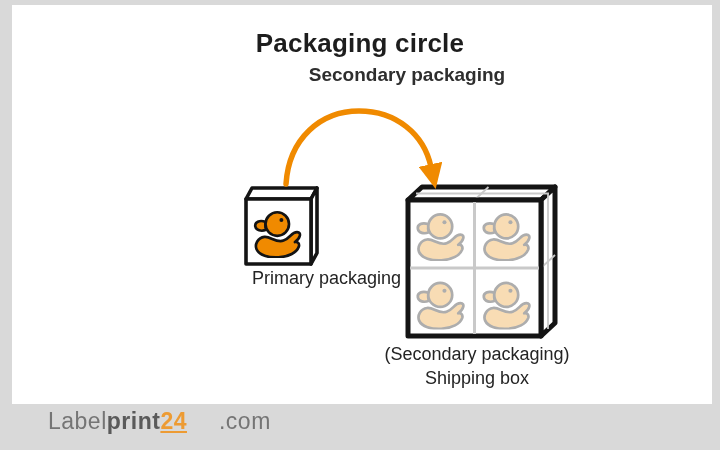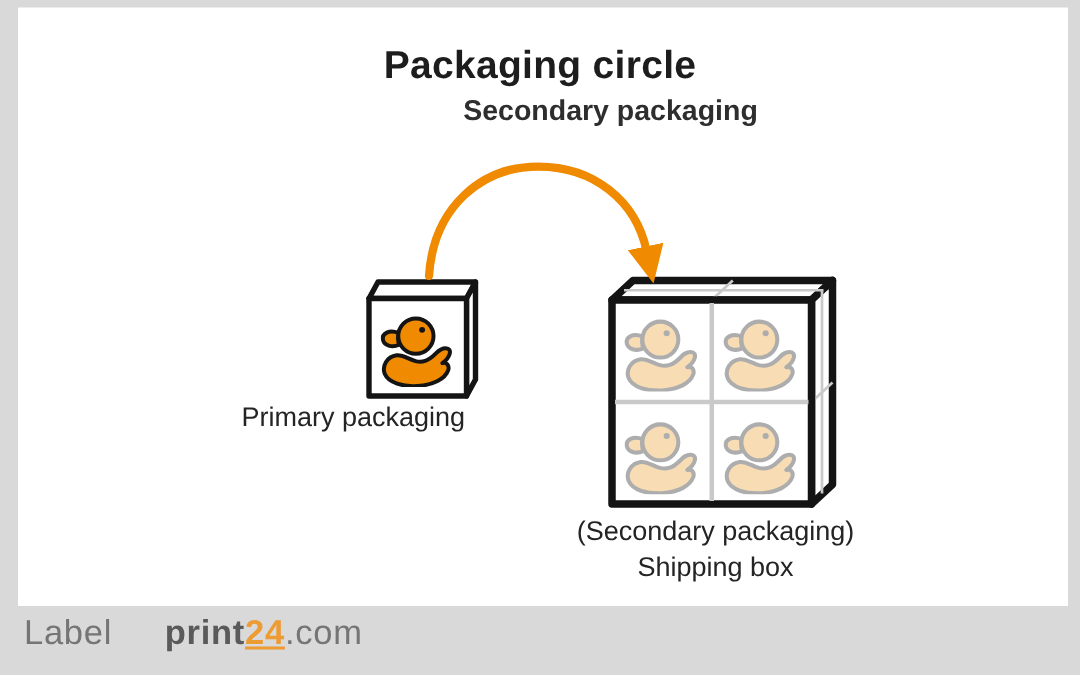--- a/index.html
+++ b/index.html
@@ -85,41 +85,41 @@
     --duck-fill: var(--duck-orange, #f08a00);
     --duck-stroke: var(--outline-black, #141414);
   }
   .duck-faded {
     --duck-fill: var(--faded-duck-fill, #f8dcb4);
     --duck-stroke: var(--faded-duck-outline, #adadad);
   }
   .label-primary {
     position: absolute;
     left: 161px; top: 268px; width: 240px;
-    text-align: left;
+    text-align: right;
     font-size: 18px;
     color: #242424;
   }
   .label-shipping {
     position: absolute;
     left: 357px; top: 342px; width: 240px;
     text-align: center;
     font-size: 18px;
     line-height: 24px;
     color: #242424;
   }
   .logo {
     position: absolute;
     left: 16px; top: 408px;
     font-size: 23px;
     letter-spacing: 0.5px;
     white-space: nowrap;
   }
-  .logo .lp-light { color: var(--logo-gray, #757575); font-weight: 400; }
-  .logo .lp-bold  { color: var(--logo-bold-gray, #5a5a5a); font-weight: 700; margin-left: 35px; }
+  .logo .lp-light { color: var(--logo-gray, #757575); font-weight: 400; margin-left: 32px; }
+  .logo .lp-bold  { color: var(--logo-bold-gray, #5a5a5a); font-weight: 700; }
   .logo .lp-num   { color: var(--logo-orange, #ed9b33); font-weight: 700; text-decoration: underline; }
 </style>
 </head>
 <body>
 
 <div class="stage">
 
   <svg width="0" height="0" style="position:absolute" aria-hidden="true">
     <symbol id="duck" viewBox="0 0 64 64">
       <path class="duck-part-fill" d="M16.5,20.5 C9,17.5 3,21 4,26 C5,30.5 11,32.5 17,30 C16,27 16,23.5 16.5,20.5 Z"></path>

